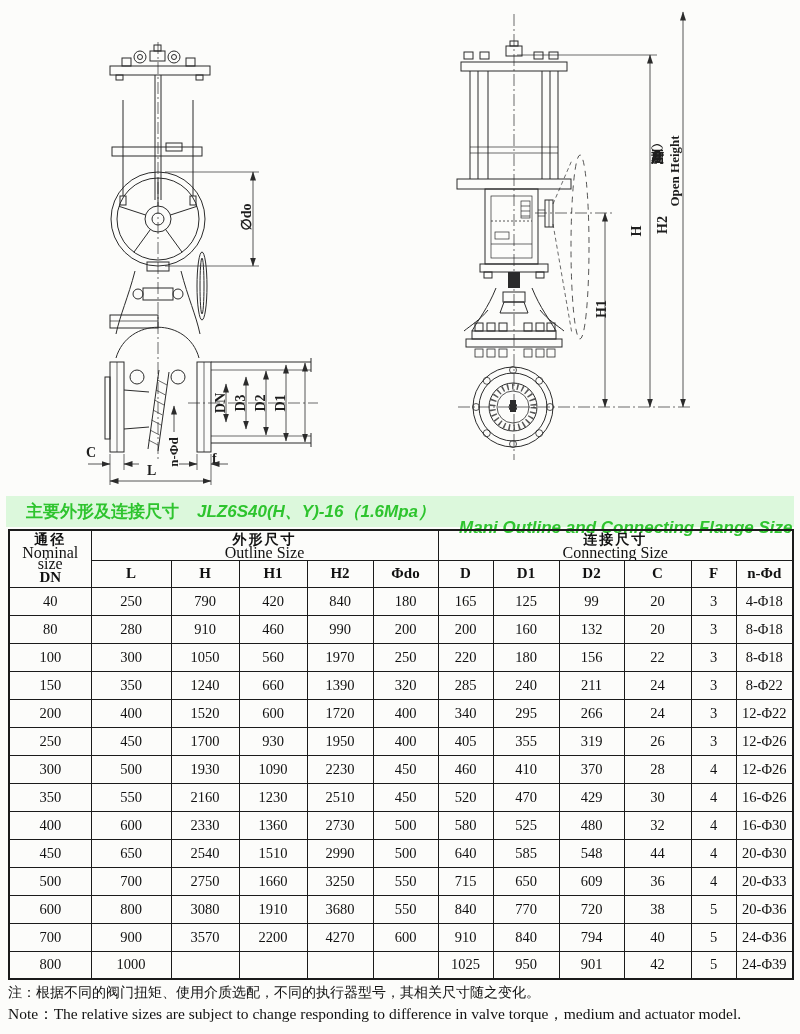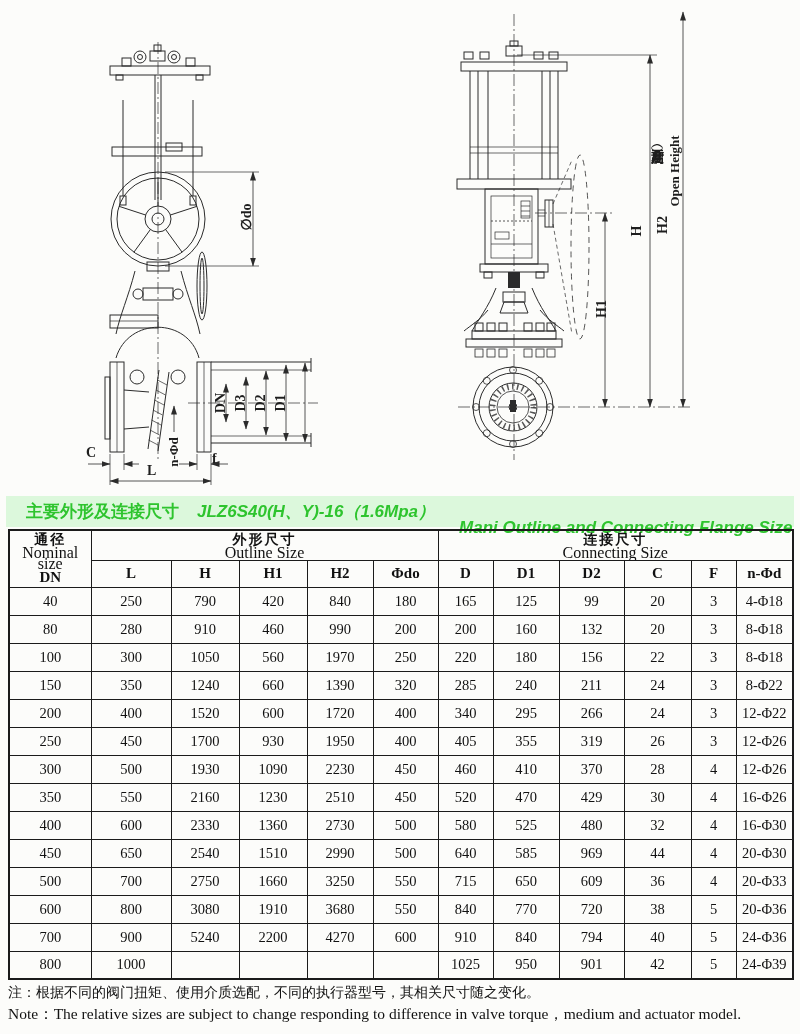--- a/index.html
+++ b/index.html
@@ -447,21 +447,21 @@
           </tr>
           <tr>
             <td>450</td>
             <td>650</td>
             <td>2540</td>
             <td>1510</td>
             <td>2990</td>
             <td>500</td>
             <td>640</td>
             <td>585</td>
-            <td>969</td>
+            <td>548</td>
             <td>44</td>
             <td>4</td>
             <td>20-Φ30</td>
           </tr>
           <tr>
             <td>500</td>
             <td>700</td>
             <td>2750</td>
             <td>1660</td>
             <td>3250</td>
@@ -483,21 +483,21 @@
             <td>840</td>
             <td>770</td>
             <td>720</td>
             <td>38</td>
             <td>5</td>
             <td>20-Φ36</td>
           </tr>
           <tr>
             <td>700</td>
             <td>900</td>
-            <td>5240</td>
+            <td>3570</td>
             <td>2200</td>
             <td>4270</td>
             <td>600</td>
             <td>910</td>
             <td>840</td>
             <td>794</td>
             <td>40</td>
             <td>5</td>
             <td>24-Φ36</td>
           </tr>

